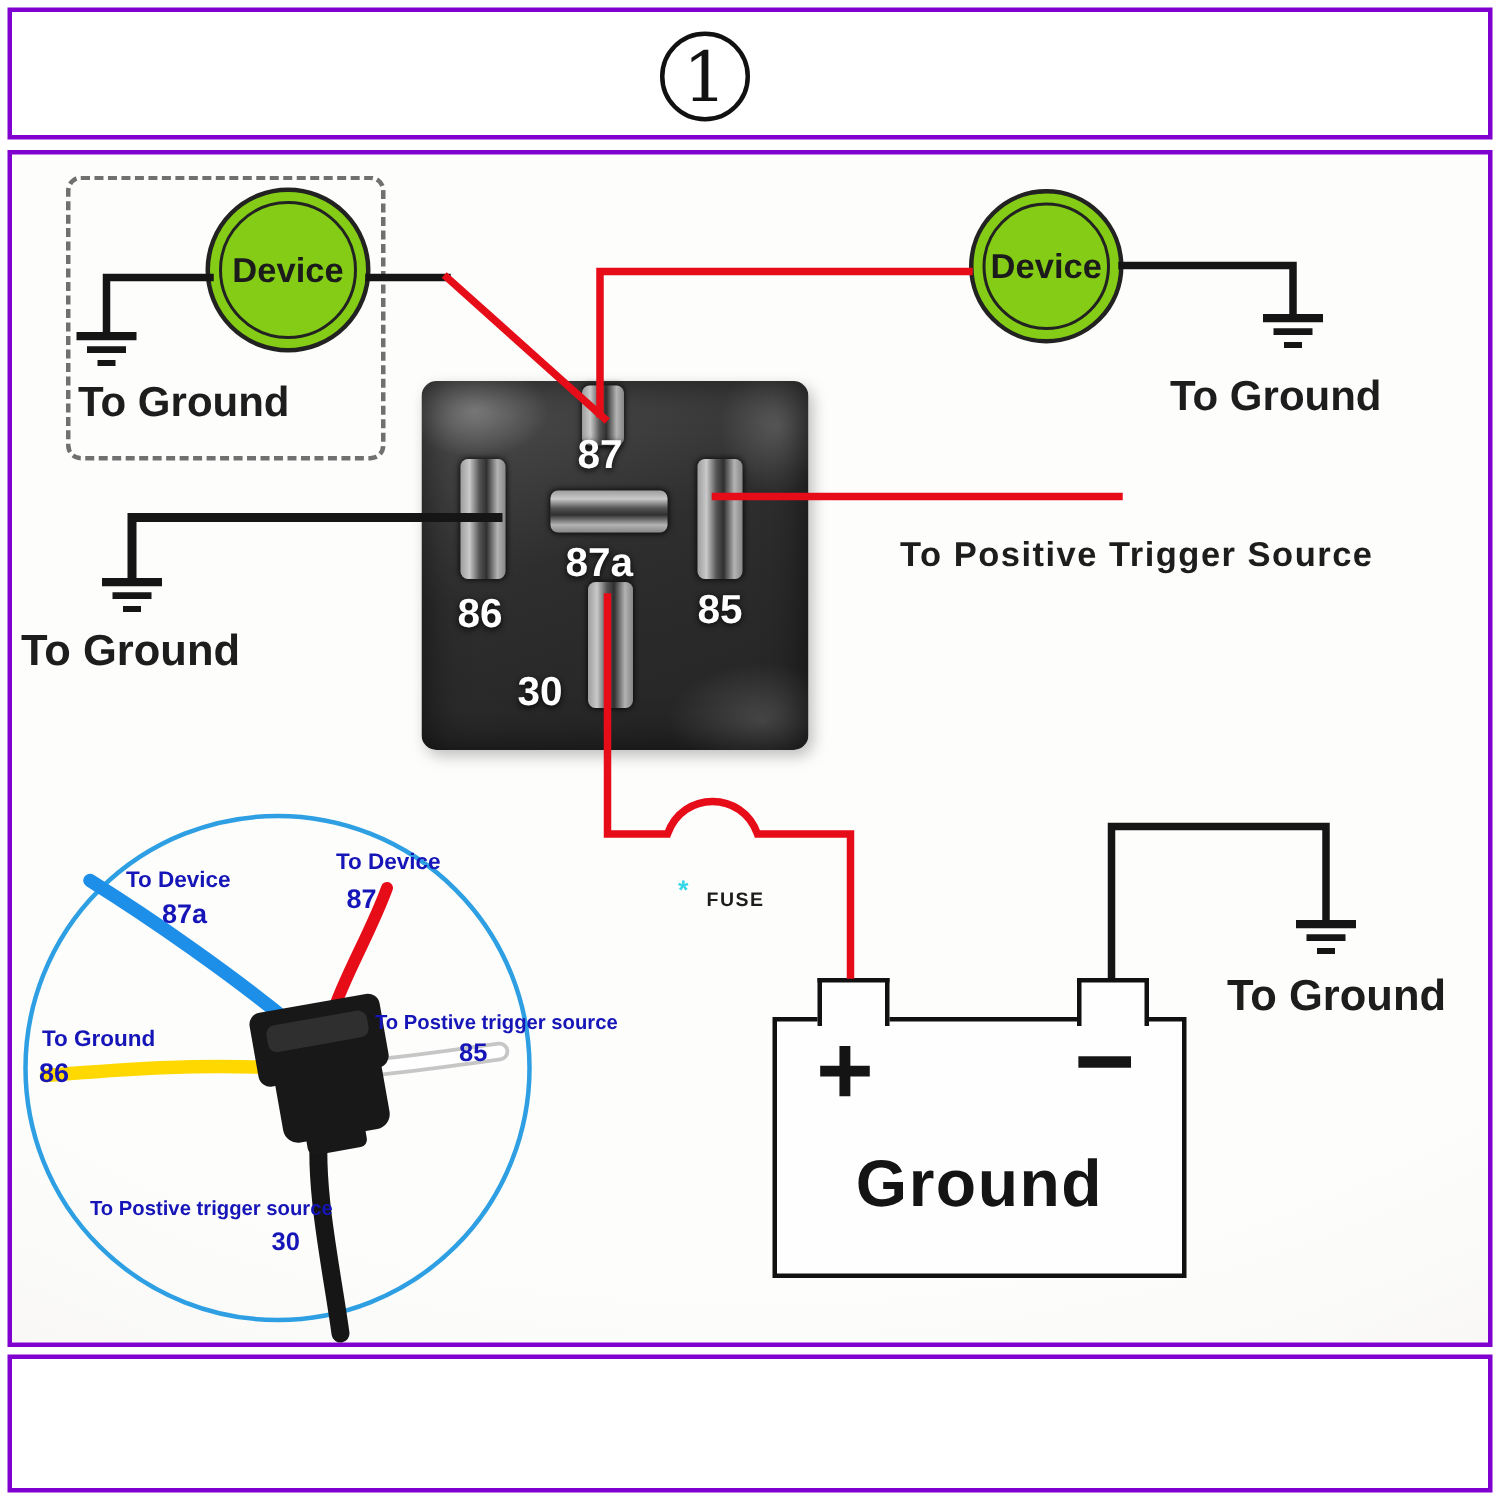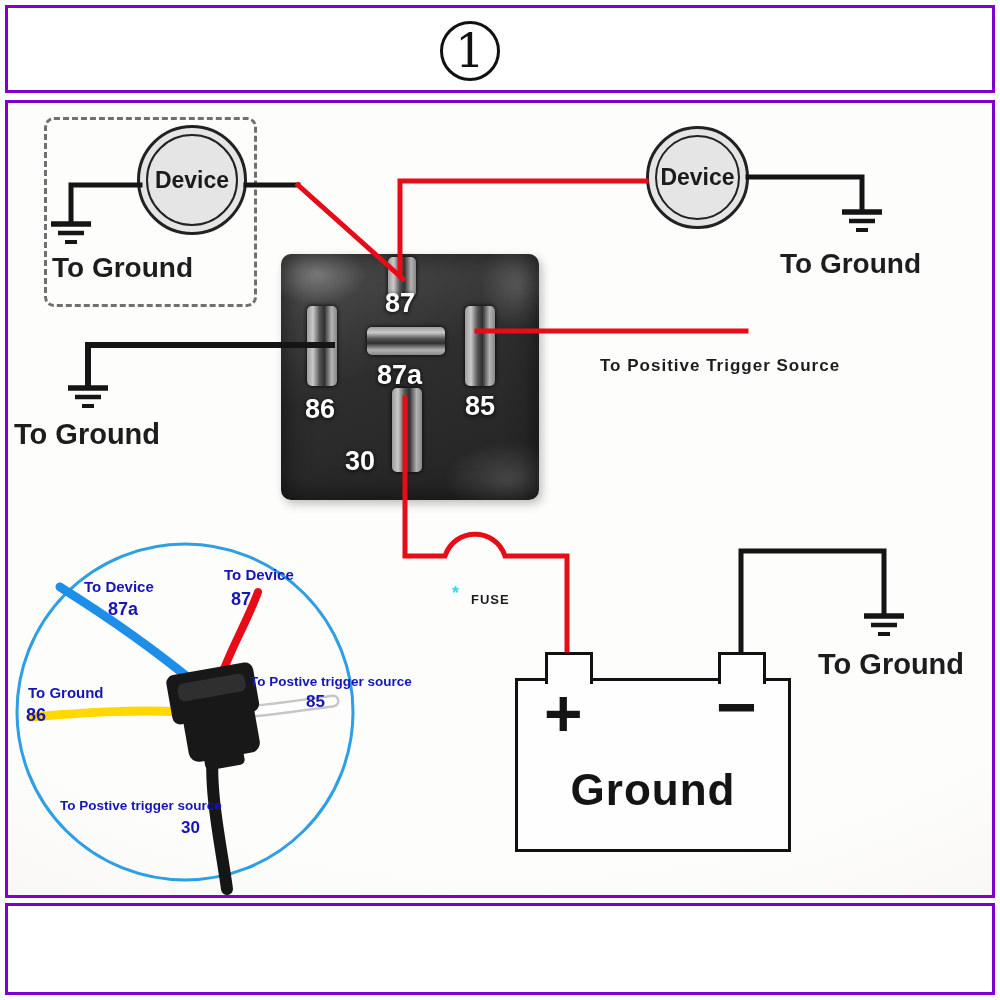--- a/index.html
+++ b/index.html
@@ -20,21 +20,21 @@
   .num-circle{position:absolute;left:432px;top:13px;width:60px;height:60px;border:3px solid #111;border-radius:50%;
     display:flex;align-items:center;justify-content:center;font-family:"DejaVu Serif",serif;font-size:46px;color:#111}
 
   .main{position:absolute;left:5px;top:100px;width:990px;height:798px;border:3px solid var(--frame);
     background:radial-gradient(140% 120% at 50% 30%, #fdfdfc 55%, #edebe8 100%)}
 
   .footer{position:absolute;left:5px;top:903px;width:990px;height:92px;border:3px solid var(--frame);background:#fff}
 
   .dashed-box{position:absolute;left:44px;top:117px;width:213px;height:190px;border:3px dashed #707070;border-radius:10px;z-index:1}
 
-  .device{position:absolute;border:3px solid #222;border-radius:50%;background:#e5e5e5;z-index:2}
+  .device{position:absolute;border:3px solid #222;border-radius:50%;background:#84cc16;z-index:2}
   .device-inner{position:absolute;inset:6px;border:2px solid #222;border-radius:50%;display:flex;align-items:center;justify-content:center;
     font-weight:700;font-size:23px;color:#1b1b1b}
   .device-left{left:137px;top:125px;width:110px;height:110px}
   .device-right{left:646px;top:126px;width:103px;height:103px}
 
   .relay{position:absolute;left:281px;top:254px;width:258px;height:246px;z-index:2;border-radius:10px;
     background:
       radial-gradient(70px 45px at 14% 8%, rgba(255,255,255,.28), transparent 70%),
       radial-gradient(90px 55px at 88% 92%, rgba(255,255,255,.16), transparent 70%),
       radial-gradient(55px 65px at 92% 12%, rgba(210,210,210,.22), transparent 70%),
@@ -57,21 +57,21 @@
   .bat-plus{position:absolute;left:26px;top:-6px;font-size:66px;font-weight:700;color:#141414}
   .bat-minus{position:absolute;left:198px;top:-14px;font-size:70px;font-weight:700;color:#141414}
   .bat-label{position:absolute;left:0;right:0;top:84px;text-align:center;font-size:44px;font-weight:700;color:#141414;letter-spacing:1px}
 
   .lbl{position:absolute;font-weight:700;color:#1d1d1d;z-index:4;white-space:nowrap}
   .ground-lbl{font-size:28px}
   .tg-topleft{left:52px;top:252px}
   .tg-topright{left:780px;top:248px}
   .tg-midleft{left:14px;top:418px;font-size:29px}
   .tg-battery{left:818px;top:648px;font-size:29px}
-  .trigger-lbl{left:600px;top:356px;font-size:17px;letter-spacing:1px}
+  .trigger-lbl{left:600px;top:356px;font-size:23px;letter-spacing:1px}
   .fuse-star{left:452px;top:583px;font-size:18px;color:var(--fuse-star)}
   .fuse-lbl{left:471px;top:592px;font-size:13px;letter-spacing:1px}
 
   .ins{position:absolute;color:var(--inset-label);font-weight:700;z-index:4;white-space:nowrap}
   .ins-lbl{font-size:15px}.ins-pin{font-size:18px}
   .ins-87a-l{left:84px;top:578px}.ins-87a-p{left:108px;top:599px}
   .ins-87-l{left:224px;top:566px}.ins-87-p{left:231px;top:589px}
   .ins-86-l{left:28px;top:684px}.ins-86-p{left:26px;top:705px}
   .ins-85-l{left:250px;top:674px;font-size:13.5px}.ins-85-p{left:306px;top:692px;font-size:17px}
   .ins-30-l{left:60px;top:798px;font-size:13.5px}.ins-30-p{left:181px;top:818px;font-size:17px}

